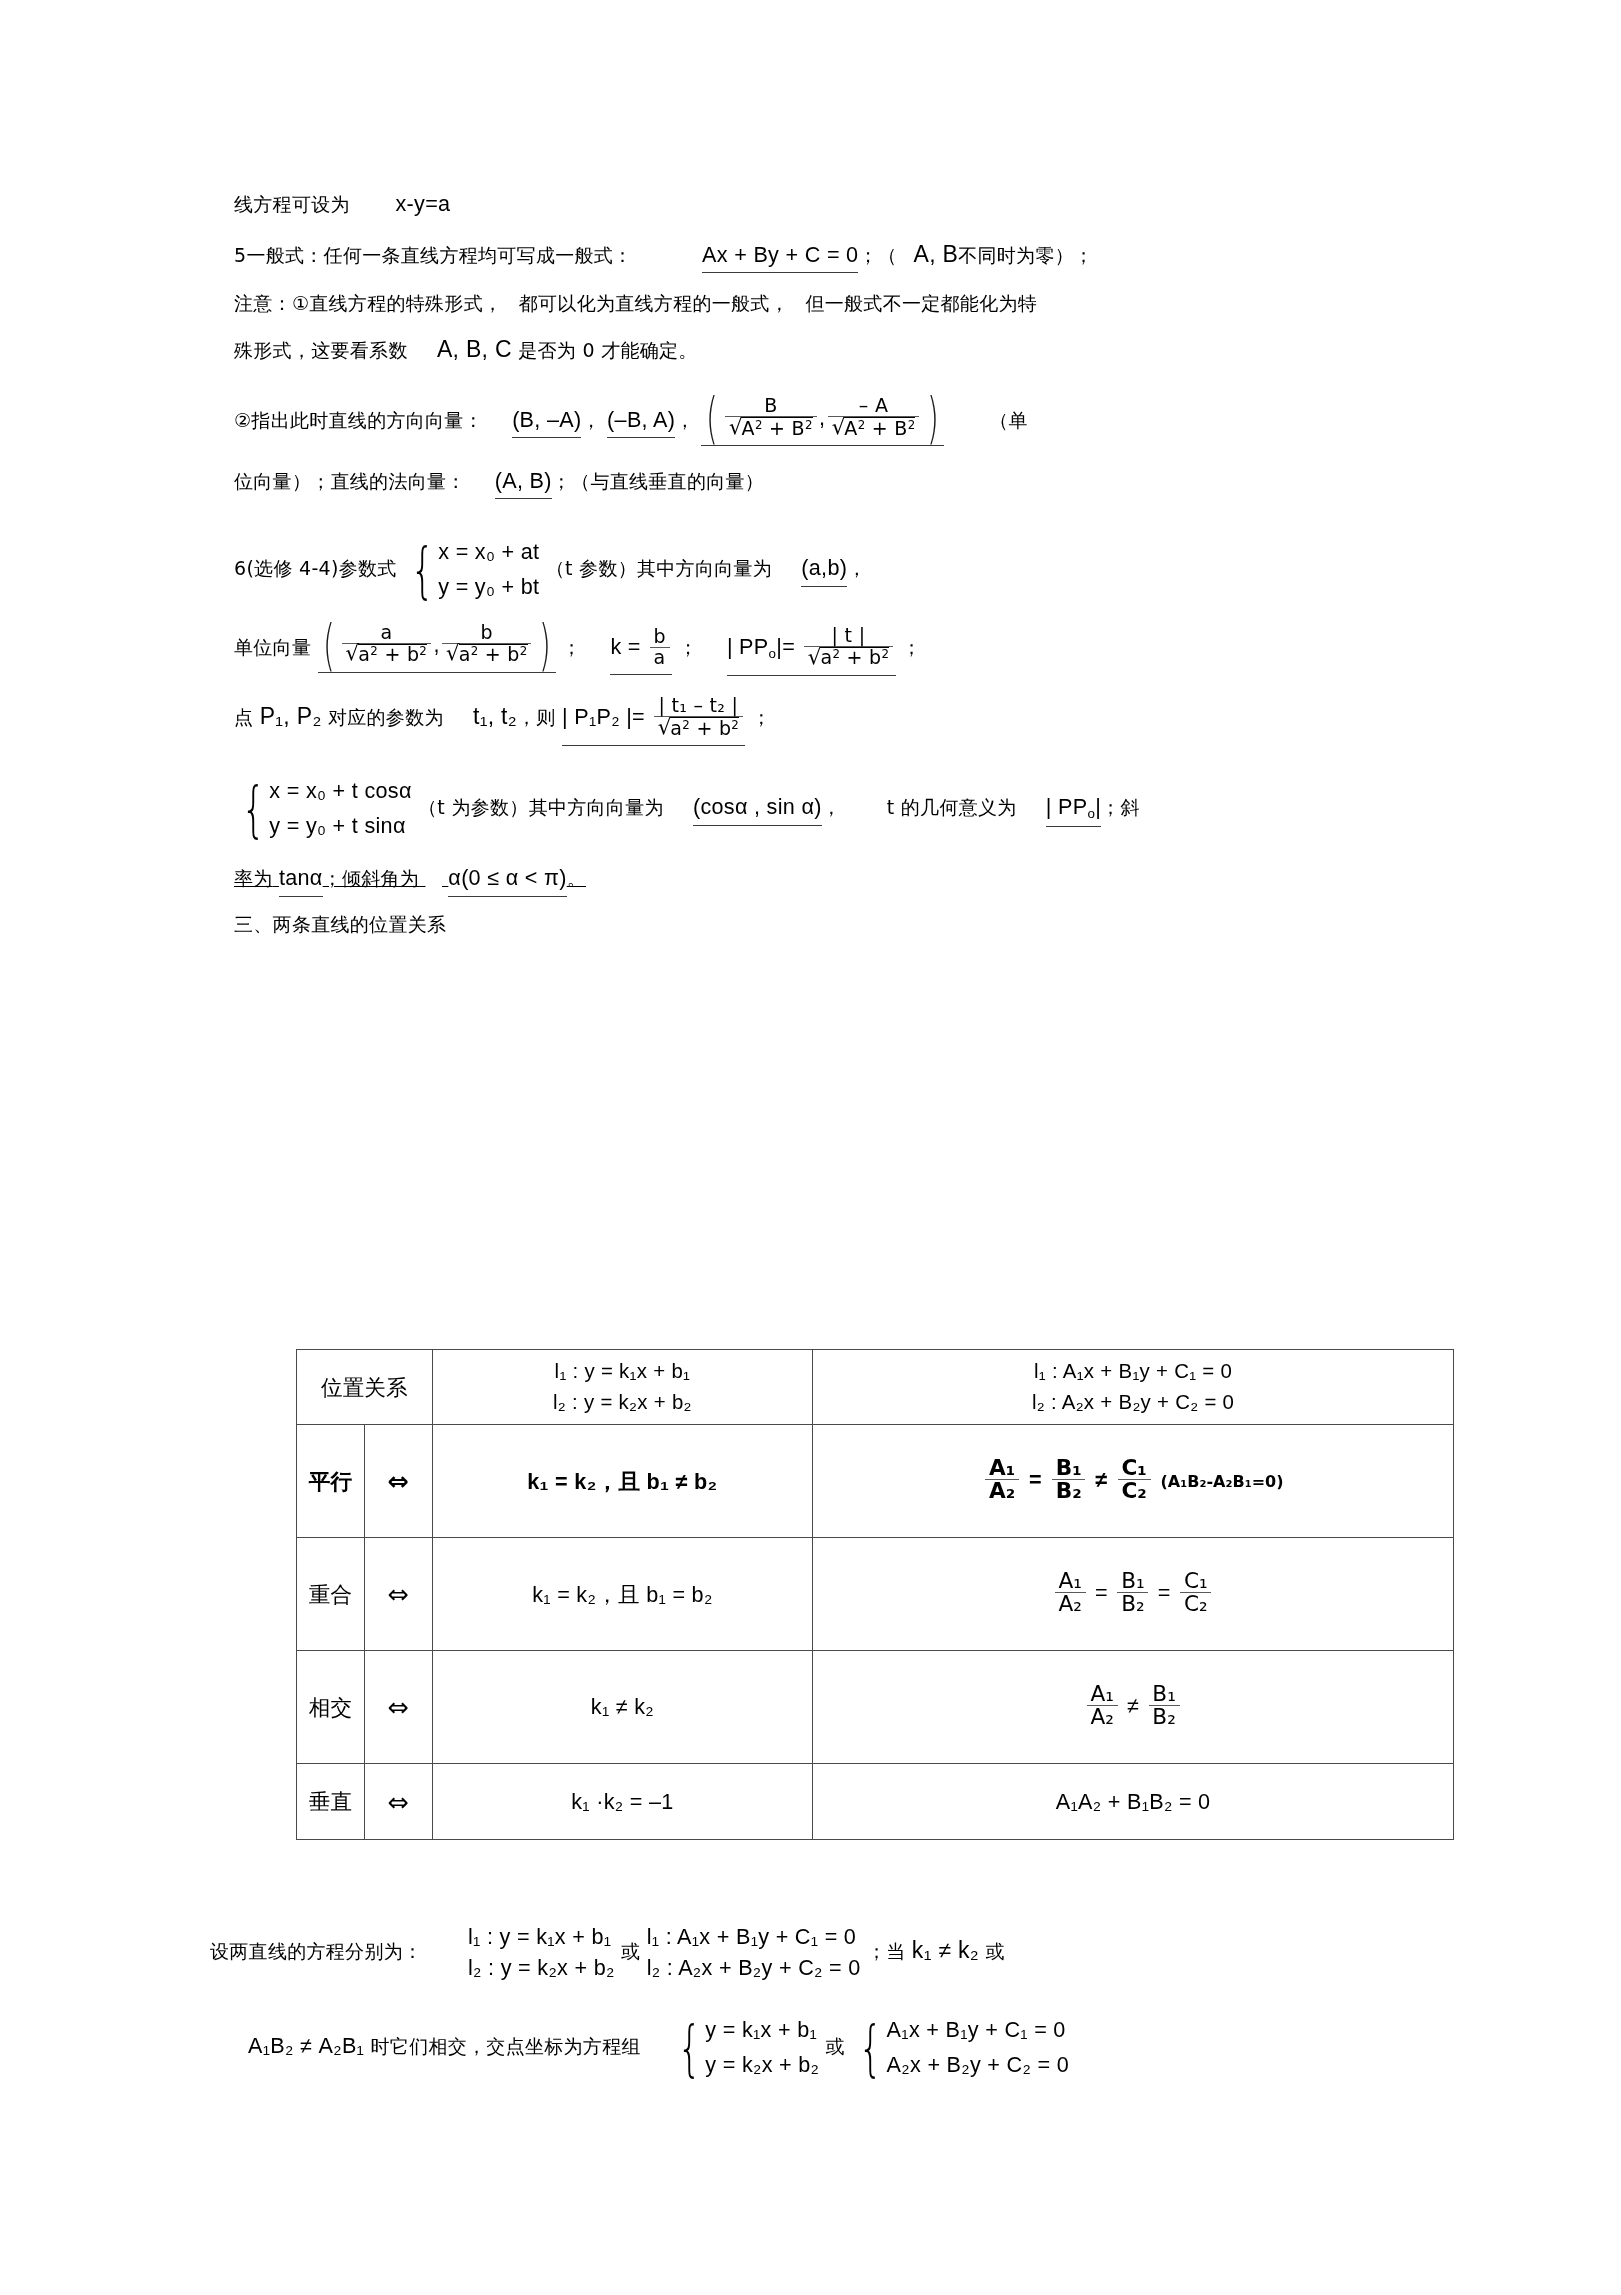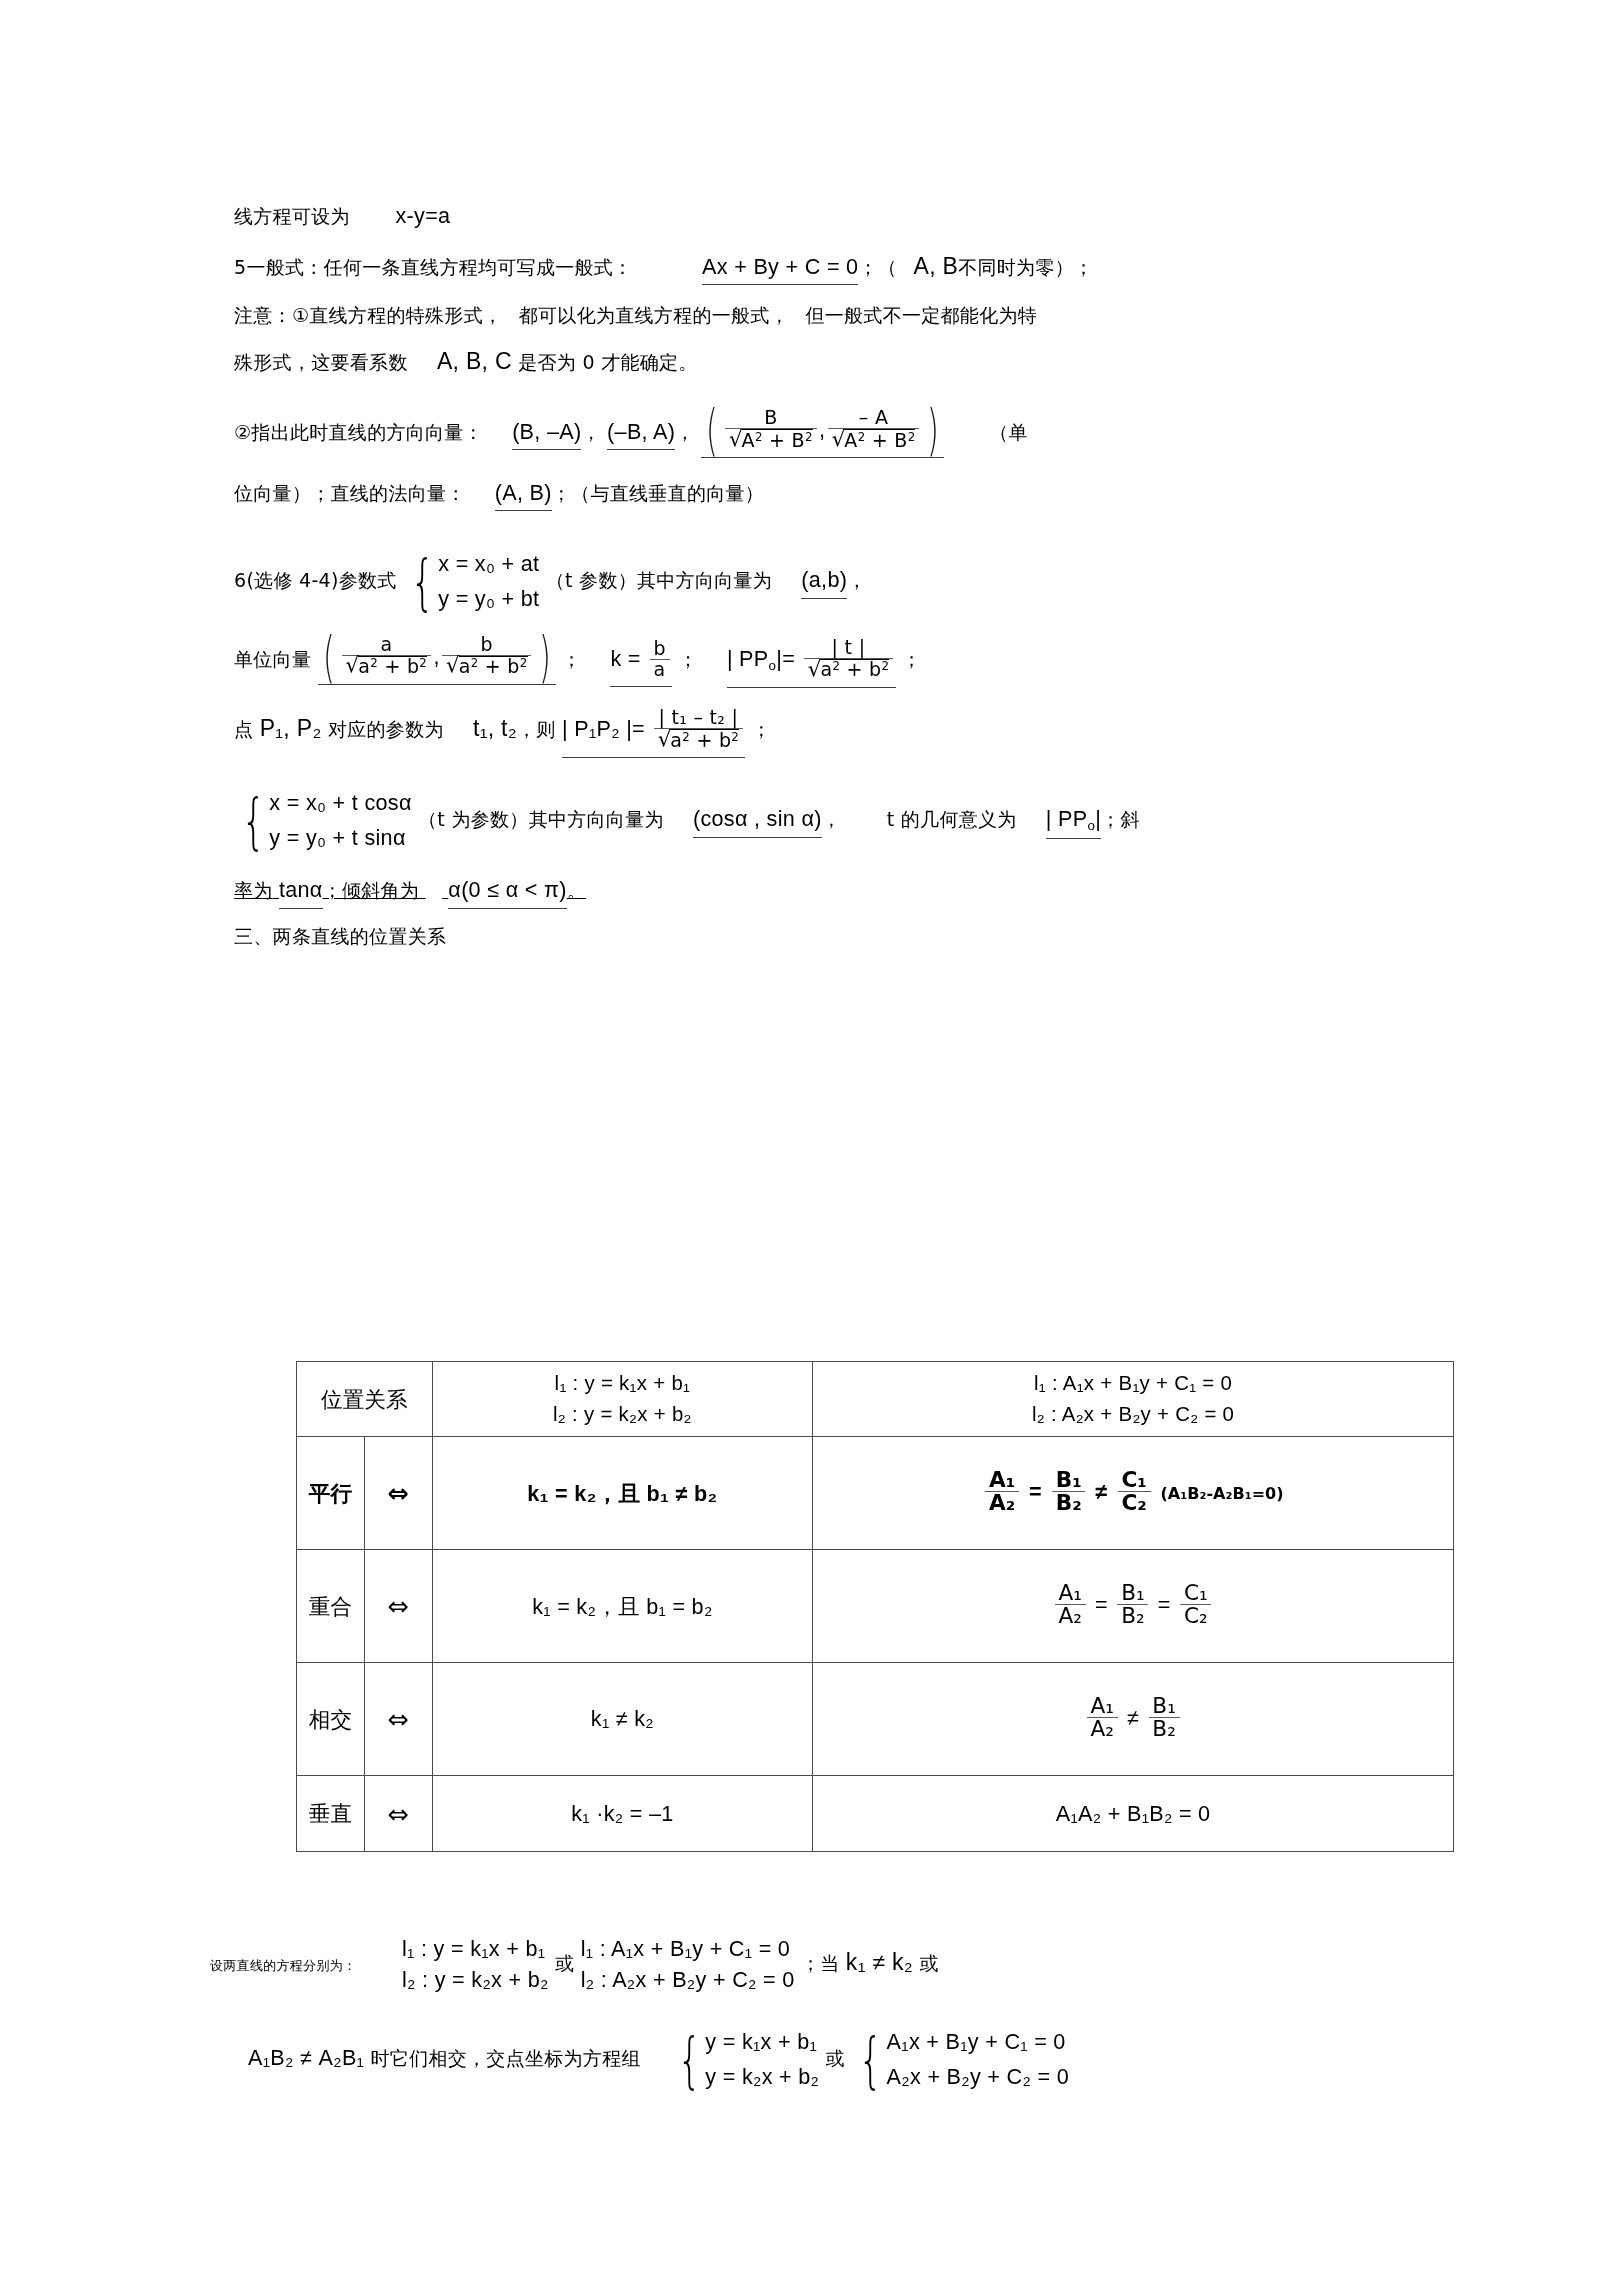--- a/index.html
+++ b/index.html
@@ -10,21 +10,21 @@
   body {
     width: 1622px;
     height: 2295px;
     font-family: "DejaVu Sans", "Liberation Sans", sans-serif;
     color: #000000;
     position: relative;
     overflow: hidden;
   }
   .page {
     position: absolute;
-    left: 0; top: 12px;
+    left: 0; top: 0;
     width: 1622px;
     height: 1955px;
     background: #fff;
   }
   .content {
     position: absolute;
     left: 234px;
     top: 191px;
     width: 1158px;
   }
@@ -116,21 +116,21 @@
     font-size: 21.6px;
   }
   td.c1 { width: 127px; }
   td.c2 { width: 69px; font-size: 24px; }
   td.c3 { width: 372px; }
   .hdr-cell { font-size: 20.4px; line-height: 1.5; }
   .eq-arrow { font-size: 25.4px; }
   .note-small { font-size: 16px; letter-spacing: 0; }
 
   .below-tbl { position: absolute; left: 210px; top: 1921px; width: 1209px; }
-  .lbl { font-size: 13px; }
+  .lbl { font-size: 19px; }
 </style>
 </head>
 <body>
 
 <div class="page">
 
   <div class="content">
 
     <div class="ln" style="margin-bottom:21.6px;">
       <span class="cjk">线方程可设为</span>

